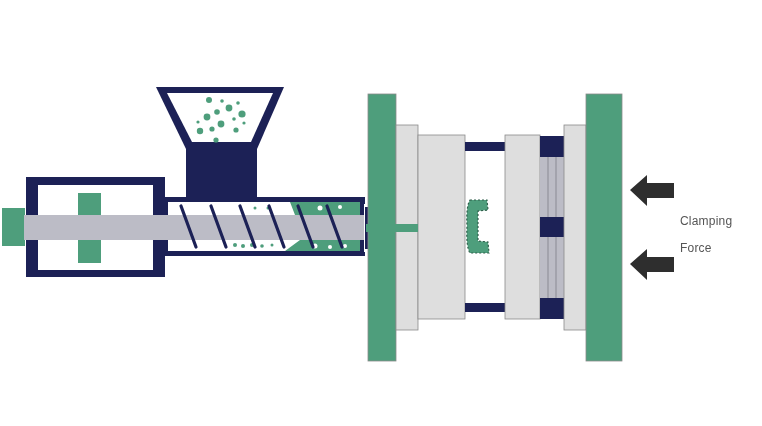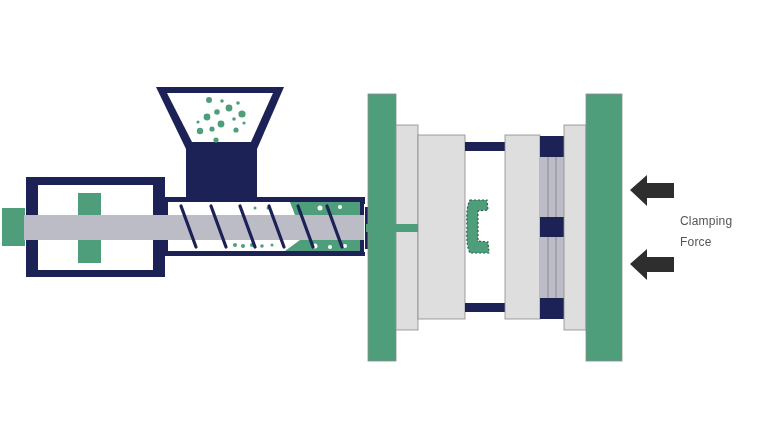--- a/index.html
+++ b/index.html
@@ -108,13 +108,13 @@
 
   <rect x="564" y="125" width="22" height="205" fill="#dedede" stroke="#8a8a8a" stroke-width="0.8"></rect>
 
   <rect x="586" y="94" width="36" height="267" fill="#4e9e7c" stroke="#8a8a8a" stroke-width="0.8"></rect>
 
   <polygon points="630,190 647,175 647,183 674,183 674,198 647,198 647,206" fill="#2e2e2e"></polygon>
   <polygon points="630,264 647,249 647,257 674,257 674,272 647,272 647,280" fill="#2e2e2e"></polygon>
 </svg>
 
 <div class="label-line" style="top:212px;">Clamping</div>
-<div class="label-line" style="top:233px;">Force</div>
+<div class="label-line" style="top:239px;">Force</div>
 
 </body></html>

